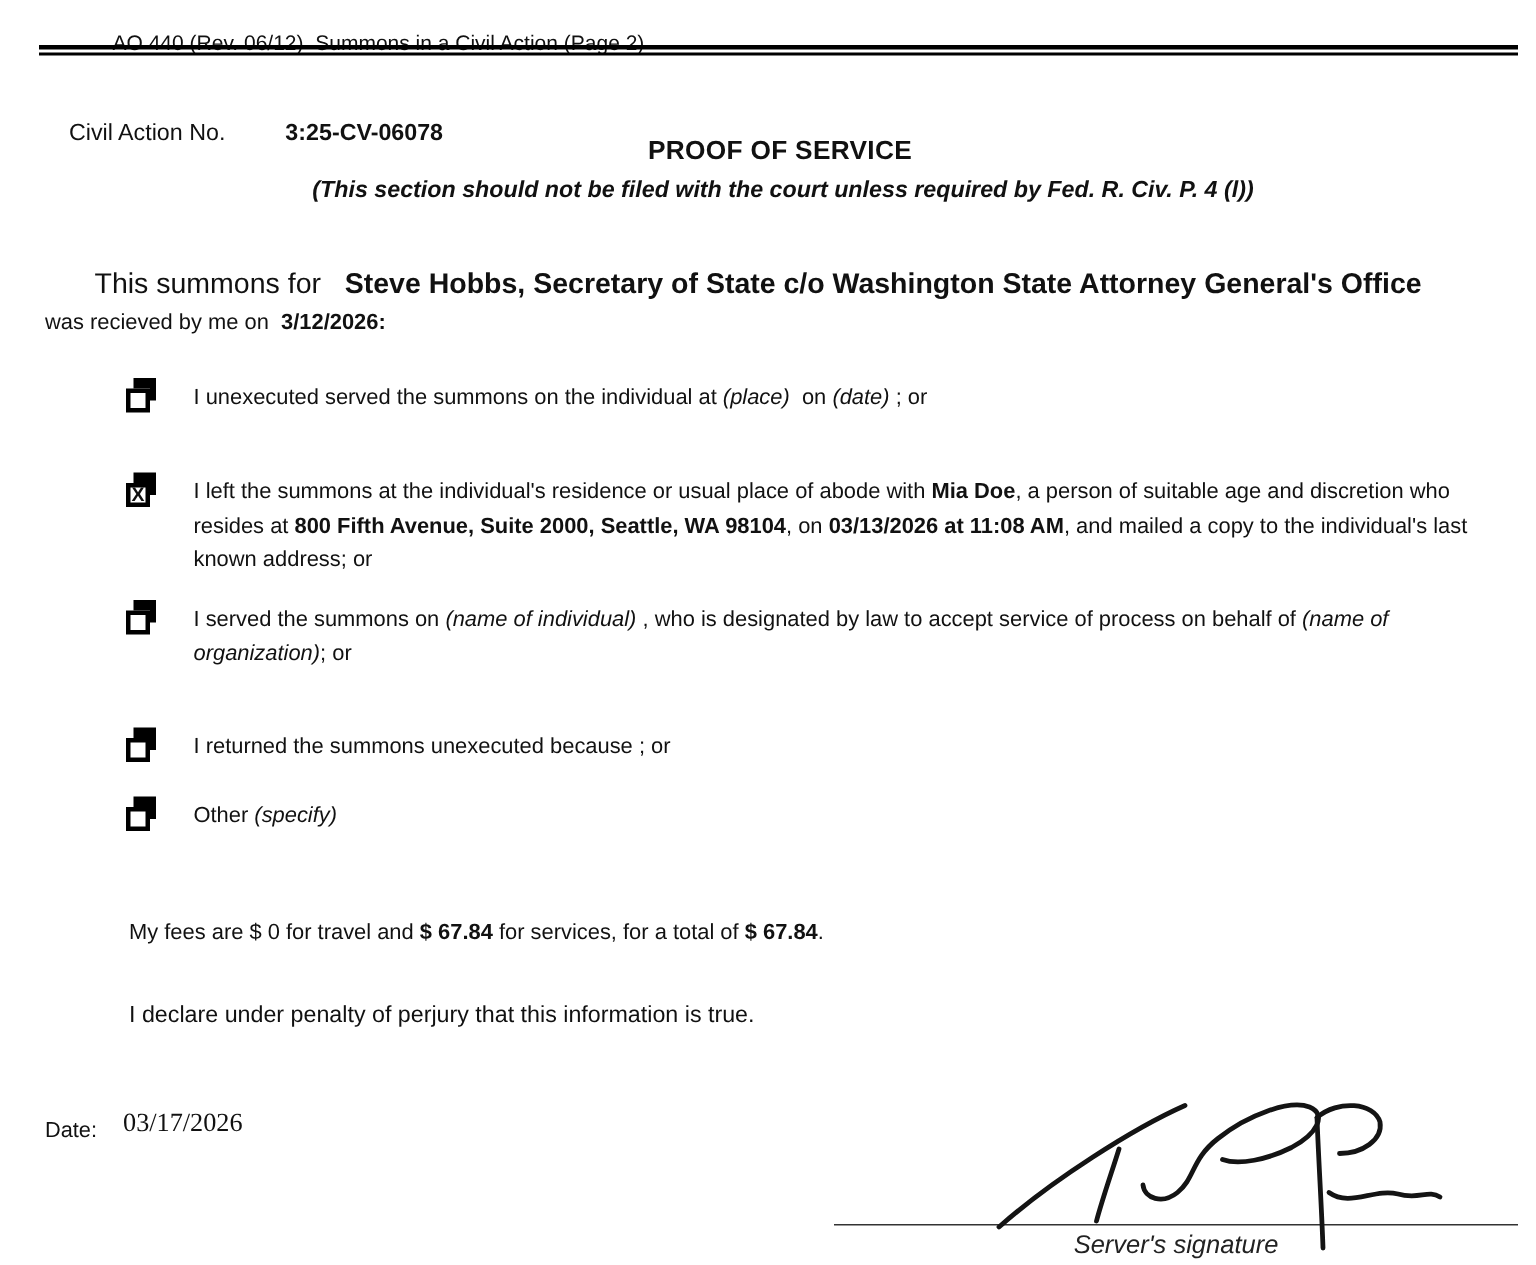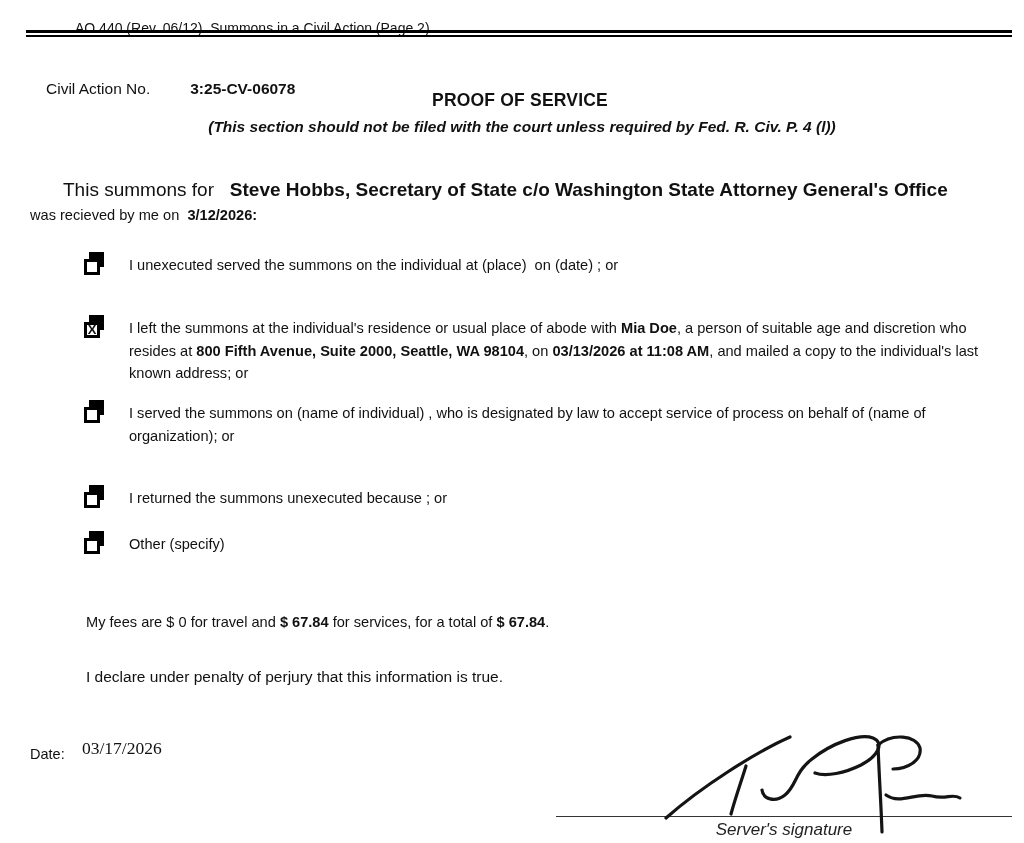--- a/index.html
+++ b/index.html
@@ -6,21 +6,21 @@
   .page{
     position:relative;
     width:1024px;height:843px;
     background:#ffffff;
     font-family:"Liberation Sans","DejaVu Sans",sans-serif;
     color:#111;
     overflow:hidden;
   }
   .pre{white-space:pre-wrap;}
   .b{font-weight:700;margin-top:34px;}
-  .i{}
+  .i{font-style:italic;}
   .form-header{
     position:absolute;left:30px;top:20px;
     font-size:14px;
     margin-left:45px;
   }
   .double-rule{
     position:absolute;left:26px;top:30px;width:986px;height:2px;
     border-top:3px solid #000;border-bottom:2px solid #000;
   }
   .civil-action{

